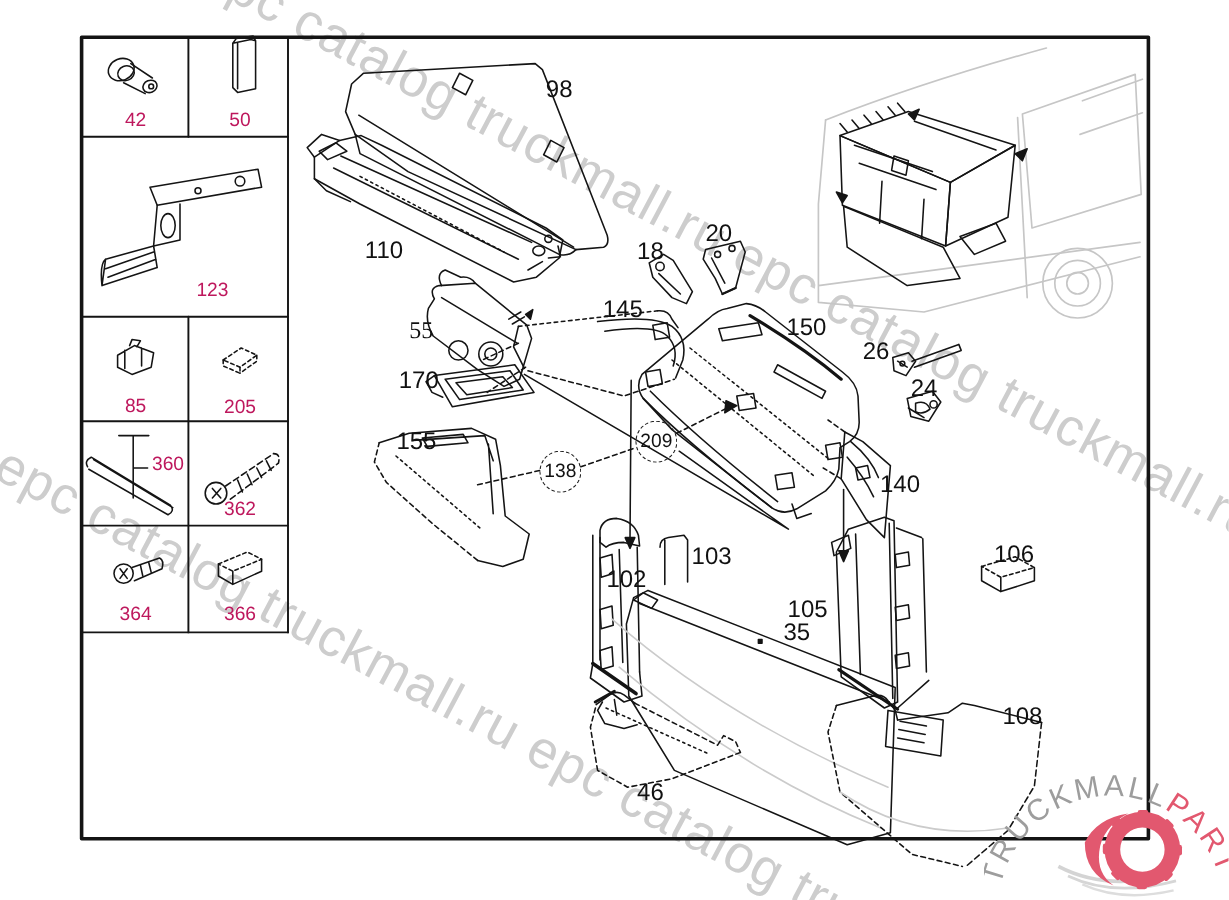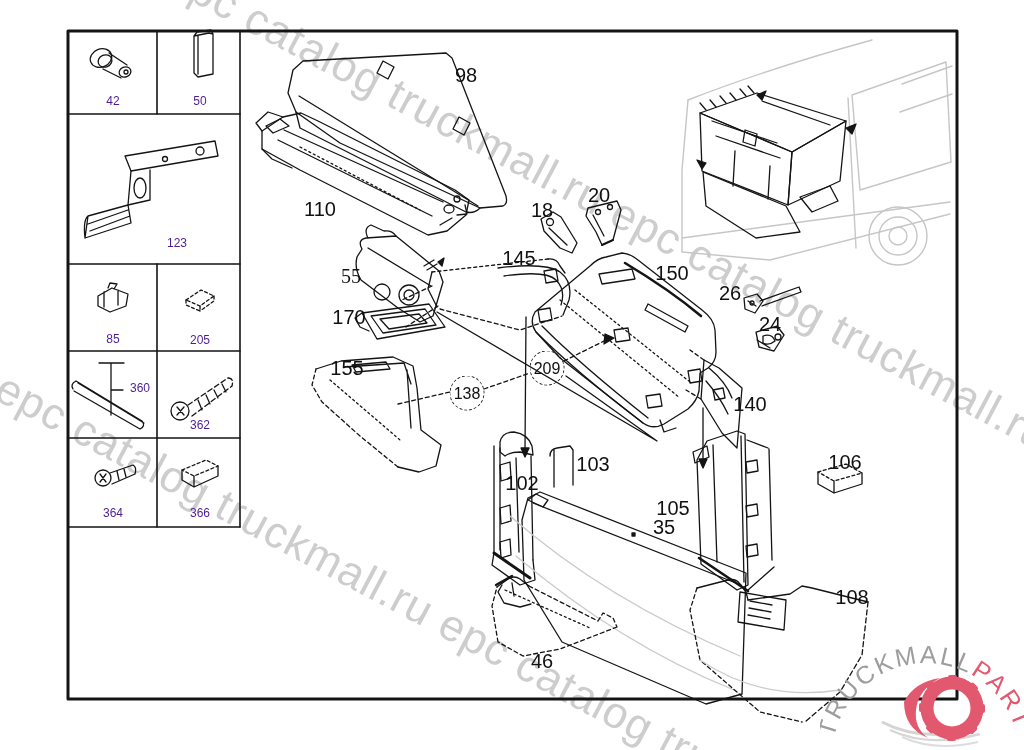--- a/index.html
+++ b/index.html
@@ -11,21 +11,21 @@
       transform-origin:0 0;pointer-events:none;z-index:1;}
   #wm-a{transform:translate(-40px,-167px) rotate(28deg);}
   #wm-b{transform:translate(-212px,244px) rotate(28deg);}
   
   #art{position:absolute;left:0;top:0;z-index:2;}
   
   #labels{position:absolute;left:0;top:0;width:832px;height:750px;z-index:3;pointer-events:none;}
   .part-label{position:absolute;transform:translate(-50%,-50%);
       font-size:20px;color:#111;pointer-events:auto;line-height:1;}
   .table-label{position:absolute;transform:translate(-50%,-50%);
-      font-size:12px;color:#4c1d95;pointer-events:auto;line-height:1;}
+      font-size:16px;color:#be185d;pointer-events:auto;line-height:1;}
   .callout{position:absolute;transform:translate(-50%,-50%);
       width:33px;height:33px;border:1.6px dashed #222;border-radius:50%;
       display:flex;align-items:center;justify-content:center;
       font-size:16px;color:#111;background:transparent;pointer-events:auto;}
   
   #logo{position:absolute;left:820px;top:630px;z-index:4;}
 </style>
 </head>
 <body>
 

